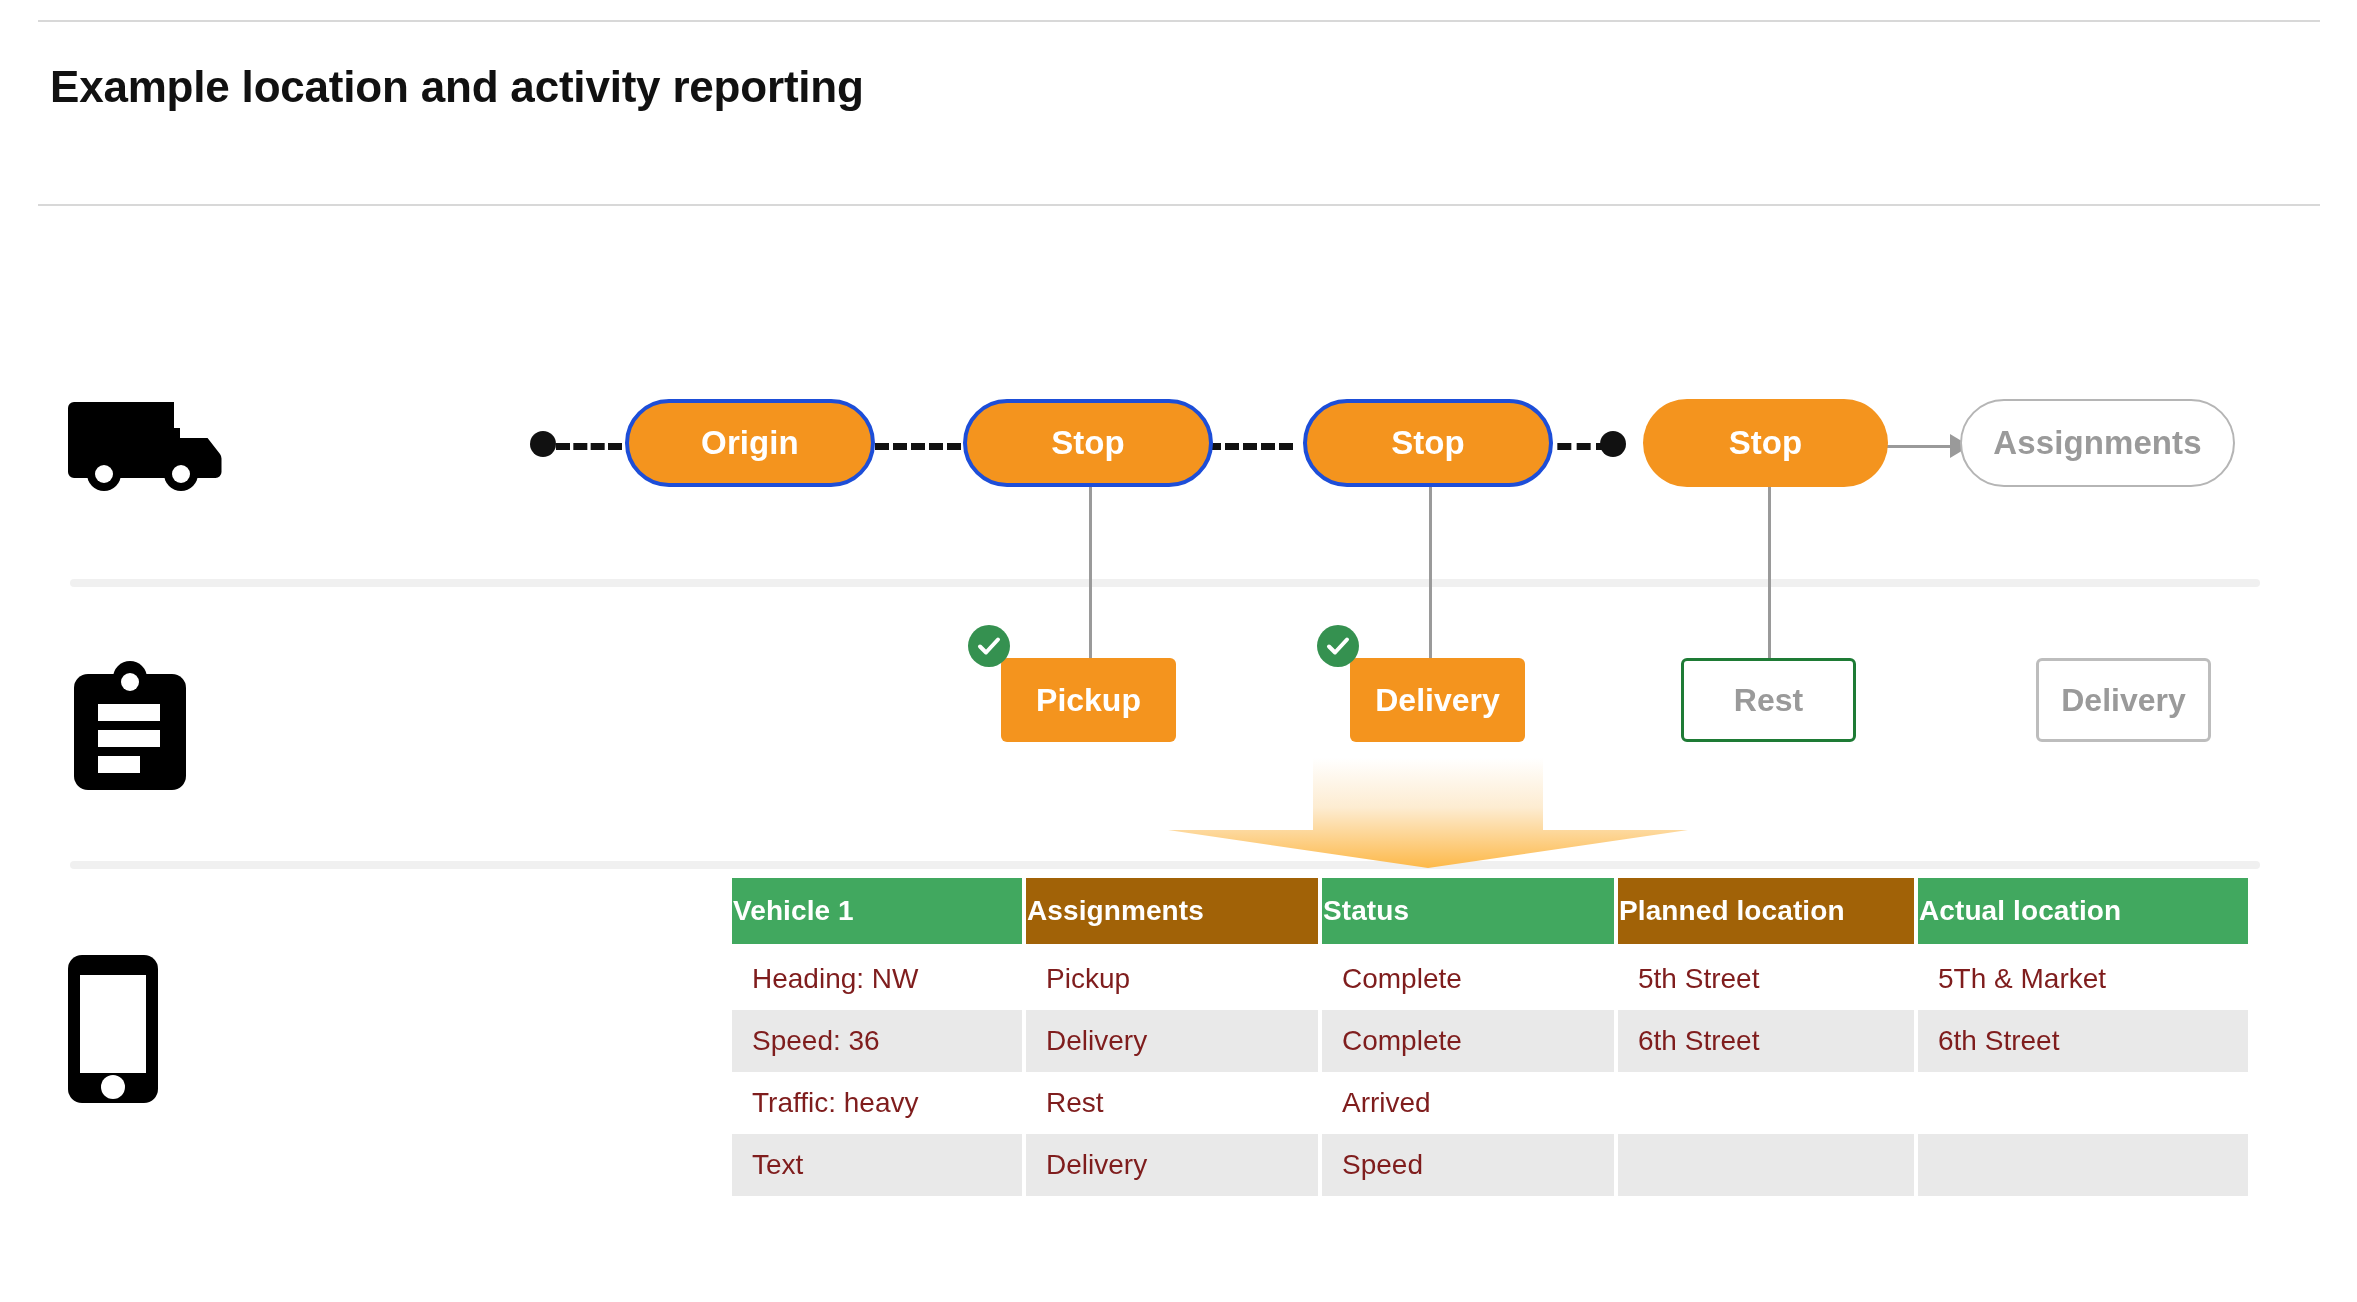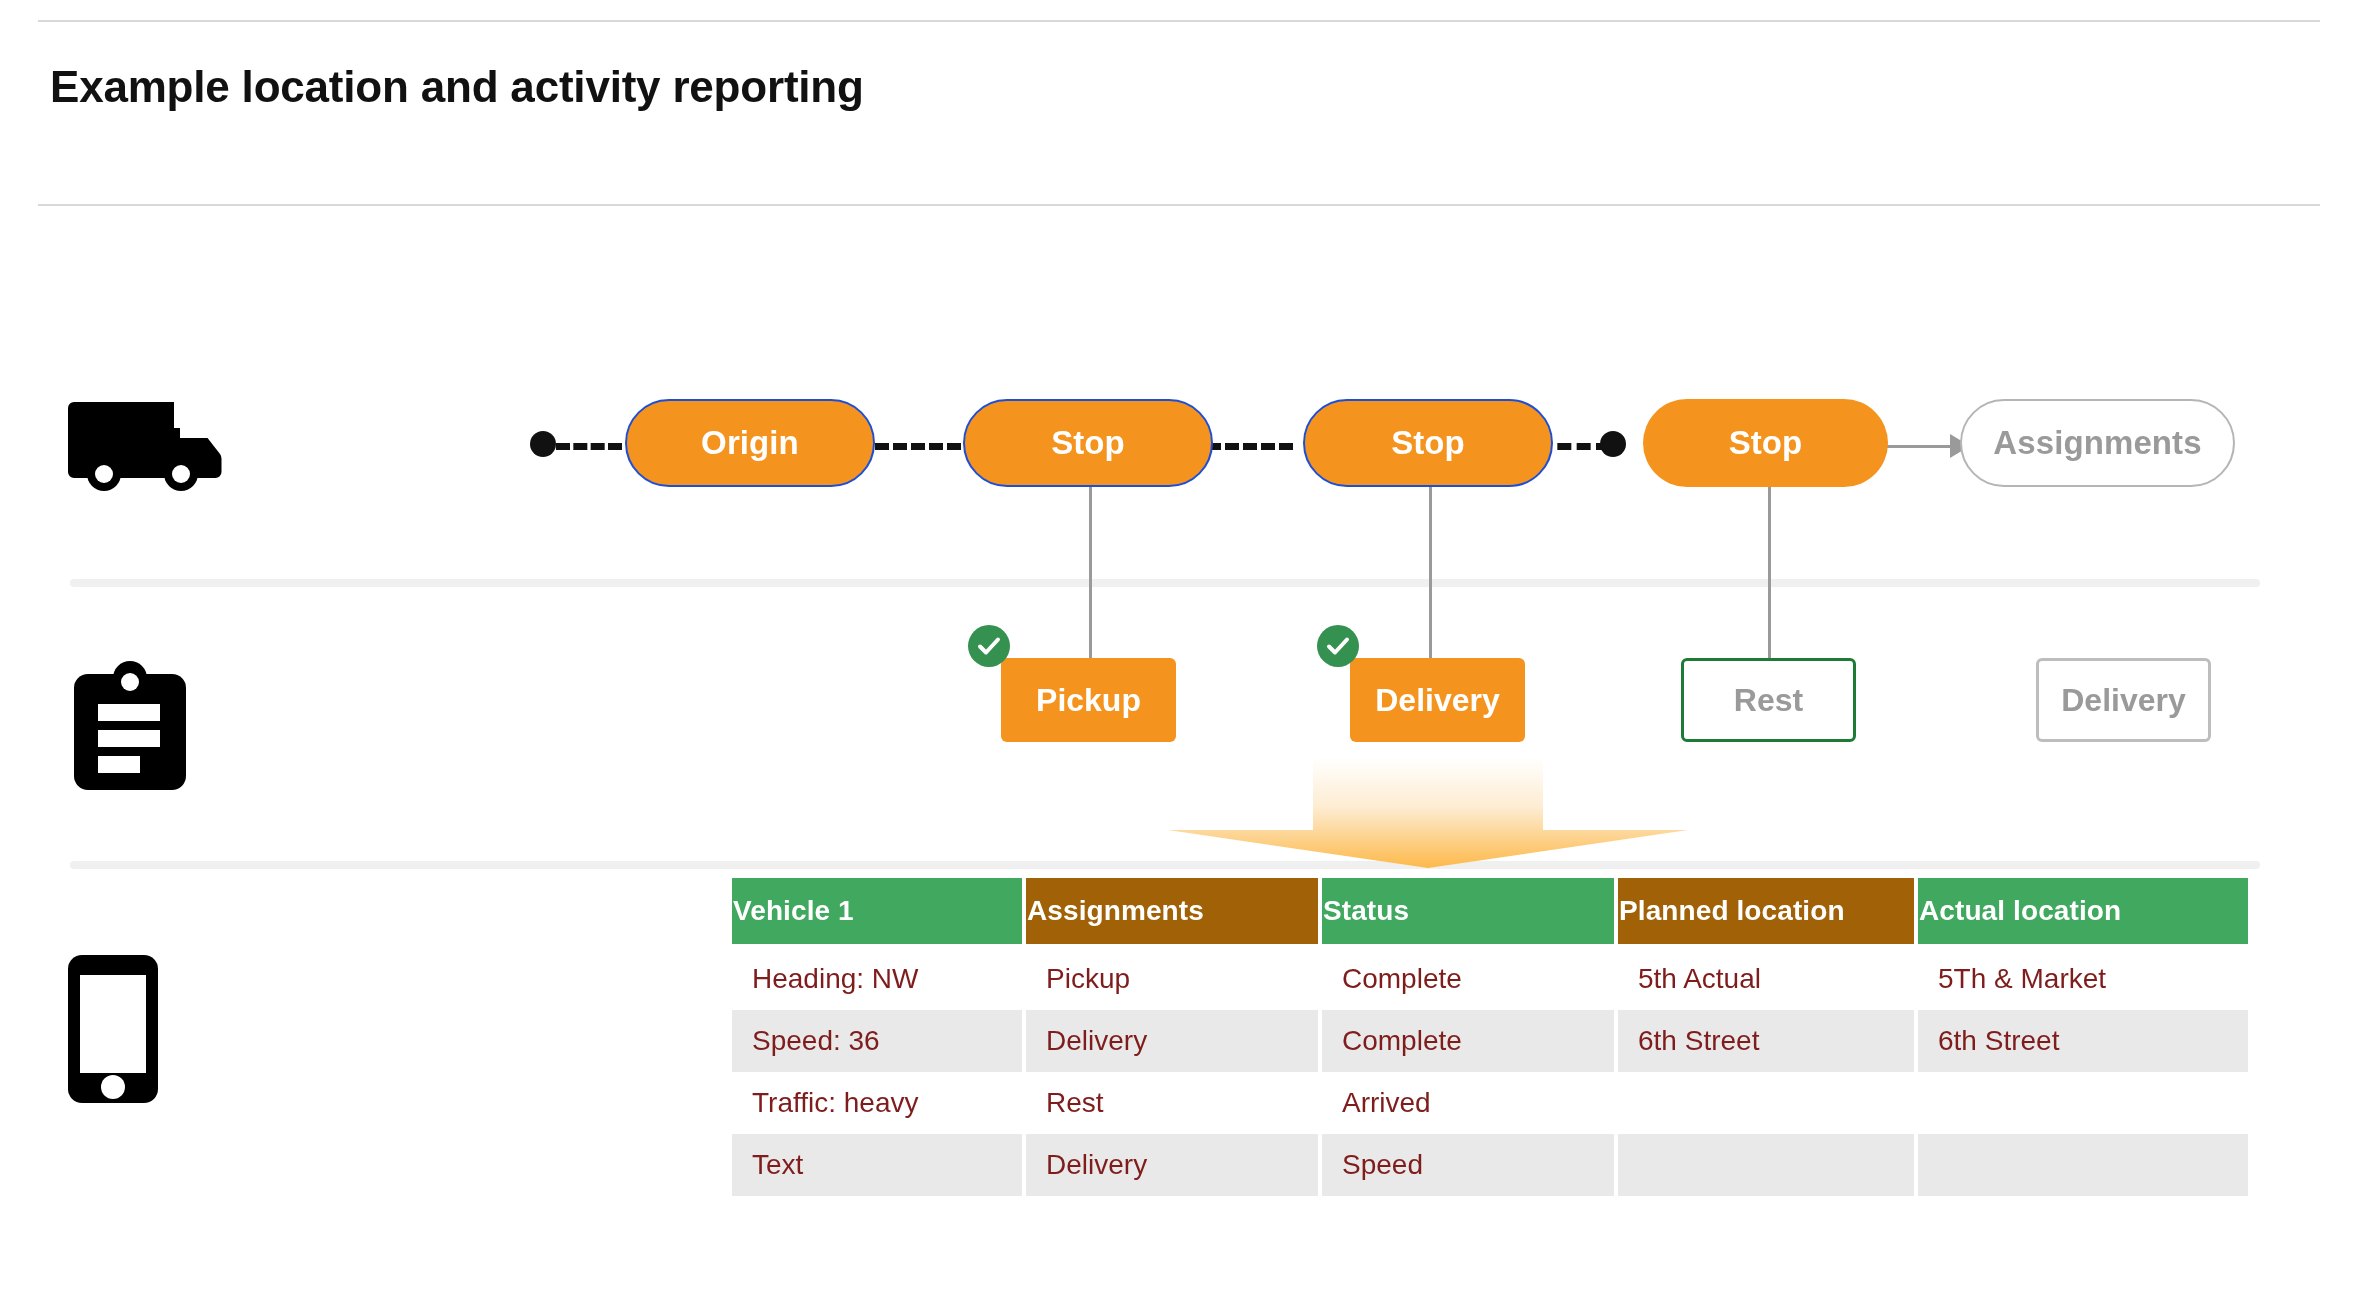--- a/index.html
+++ b/index.html
@@ -83,21 +83,21 @@
     align-items: center;
     justify-content: center;
     font-size: 33px;
     font-weight: 700;
     box-sizing: border-box;
     color: #ffffff;
     letter-spacing: 0.1px;
   }
   .pill.filled {
     background: #F4941E;
-    border: 2px solid #1d4ed8;
+    border: 4px solid #1d4ed8;
   }
   .pill.filled.noborder {
     border: none;
     background: #F4941E;
   }
   .pill.ghost {
     background: #ffffff;
     border: 2px solid #b5b5b5;
     color: #9a9a9a;
     font-weight: 600;
@@ -382,21 +382,21 @@
           <th class="gdark">Status</th>
           <th class="glight">Planned location</th>
           <th class="gdark">Actual location</th>
         </tr>
       </thead>
       <tbody>
         <tr class="odd">
           <td>Heading: NW</td>
           <td>Pickup</td>
           <td>Complete</td>
-          <td>5th Actual</td>
+          <td>5th Street</td>
           <td>5Th &amp; Market</td>
         </tr>
         <tr class="even">
           <td>Speed: 36</td>
           <td>Delivery</td>
           <td>Complete</td>
           <td>6th Street</td>
           <td>6th Street</td>
         </tr>
         <tr class="odd">

